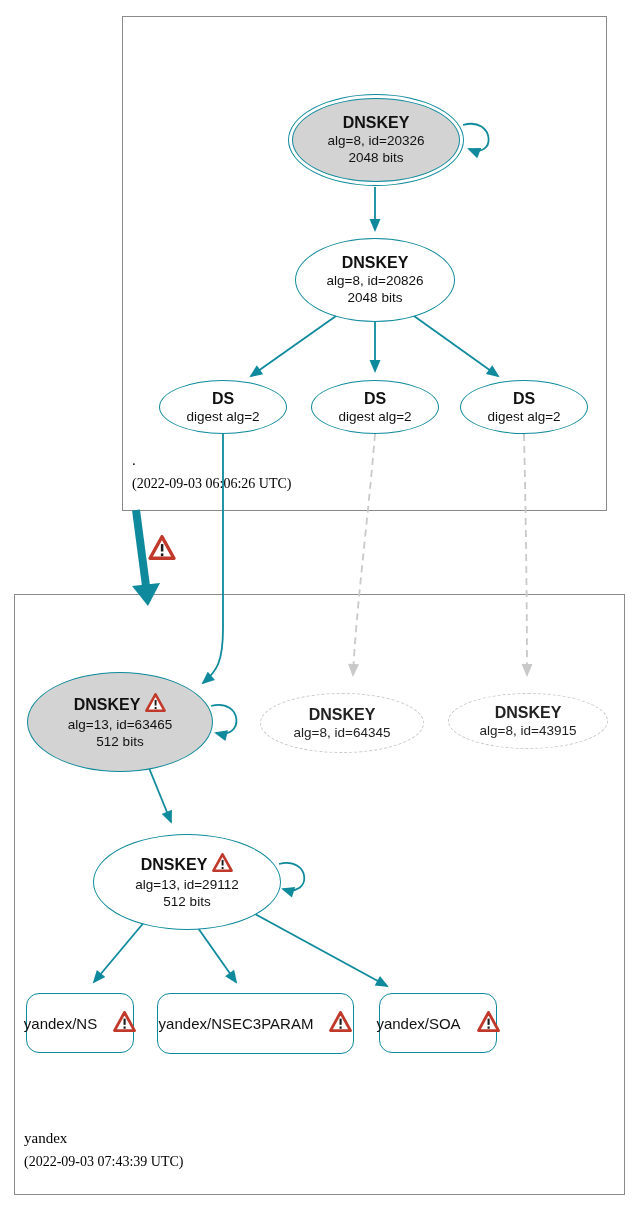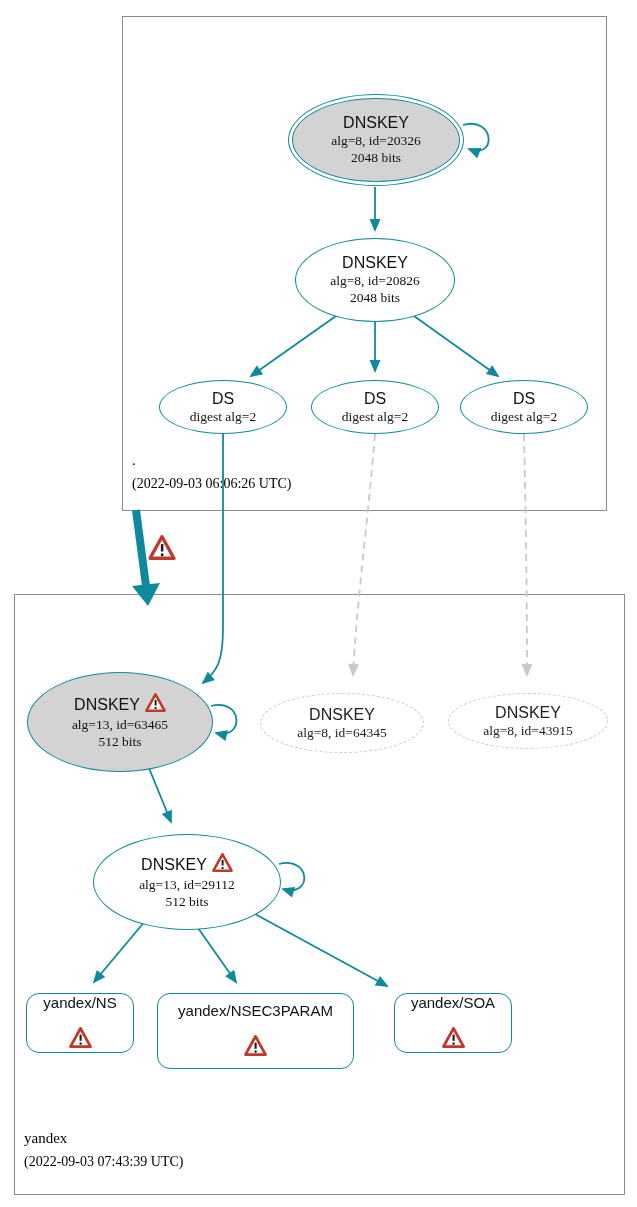--- a/index.html
+++ b/index.html
@@ -17,25 +17,25 @@
     text-align:center;box-sizing:border-box;
   }
   .ellipse{border:1.7px solid #0f8a9c;border-radius:50%;background:#fff;}
   .ellipse.gray{background:#d3d3d3;}
   .ellipse.dashed{border:1.6px dashed #c9c9c9;background:#fff;color:#222;}
   .ring-outer{border:1.7px solid #0f8a9c;border-radius:50%;background:#fff;}
   .ring-inner{position:absolute;left:3px;top:3px;right:3px;bottom:3px;border:1.7px solid #0f8a9c;
     border-radius:50%;background:#d3d3d3;display:flex;align-items:center;justify-content:center;}
   .nodetext{line-height:1.25;}
   .ntitle{font-size:16px;font-family:"Liberation Sans",sans-serif;display:flex;align-items:center;
-    justify-content:center;gap:5px;}
-  .ndetail{font-size:13.5px;font-family:Liberation Serif, serif;}
+    justify-content:center;gap:5px;font-weight:bold;}
+  .ndetail{font-size:13.5px;font-family:Liberation Sans, sans-serif;}
   .rrset{
     border:1.8px solid #0f8a9c;border-radius:13px;background:#fff;
-    flex-direction:column;gap:16px;padding:4px 6px;
+    flex-direction:row;gap:16px;padding:4px 6px;
   }
   .rrset .rlabel{font-size:15px;}
   .warn{display:inline-block;vertical-align:middle;}
   .standalone-warn{position:absolute;z-index:5;}
 </style>
 </head>
 <body>
 
 <div class="canvas">
 
@@ -197,31 +197,31 @@
   <div class="node rrset" style="left:26px;top:993px;width:108px;height:60px">
     <div class="rlabel">yandex/NS</div>
     <span class="warn">
       <svg width="23" height="21" viewBox="0 0 24 22">
         <path d="M12 1.5 L22.5 20.5 L1.5 20.5 Z" fill="#fff" stroke="#c0392b" stroke-width="3" stroke-linejoin="round"></path>
         <rect x="11" y="8" width="2.2" height="6.5" fill="#1a1a1a"></rect>
         <rect x="11" y="16.2" width="2.2" height="2.4" fill="#1a1a1a"></rect>
       </svg>
     </span>
   </div>
-  <div class="node rrset" style="left:157px;top:993px;width:197px;height:76px">
+  <div class="node rrset" style="left:157px;top:993px;width:197px;height:61px">
     <div class="rlabel">yandex/NSEC3PARAM</div>
     <span class="warn">
       <svg width="23" height="21" viewBox="0 0 24 22">
         <path d="M12 1.5 L22.5 20.5 L1.5 20.5 Z" fill="#fff" stroke="#c0392b" stroke-width="3" stroke-linejoin="round"></path>
         <rect x="11" y="8" width="2.2" height="6.5" fill="#1a1a1a"></rect>
         <rect x="11" y="16.2" width="2.2" height="2.4" fill="#1a1a1a"></rect>
       </svg>
     </span>
   </div>
-  <div class="node rrset" style="left:394px;top:993px;width:118px;height:60px">
+  <div class="node rrset" style="left:379px;top:993px;width:118px;height:60px">
     <div class="rlabel">yandex/SOA</div>
     <span class="warn">
       <svg width="23" height="21" viewBox="0 0 24 22">
         <path d="M12 1.5 L22.5 20.5 L1.5 20.5 Z" fill="#fff" stroke="#c0392b" stroke-width="3" stroke-linejoin="round"></path>
         <rect x="11" y="8" width="2.2" height="6.5" fill="#1a1a1a"></rect>
         <rect x="11" y="16.2" width="2.2" height="2.4" fill="#1a1a1a"></rect>
       </svg>
     </span>
   </div>
 

